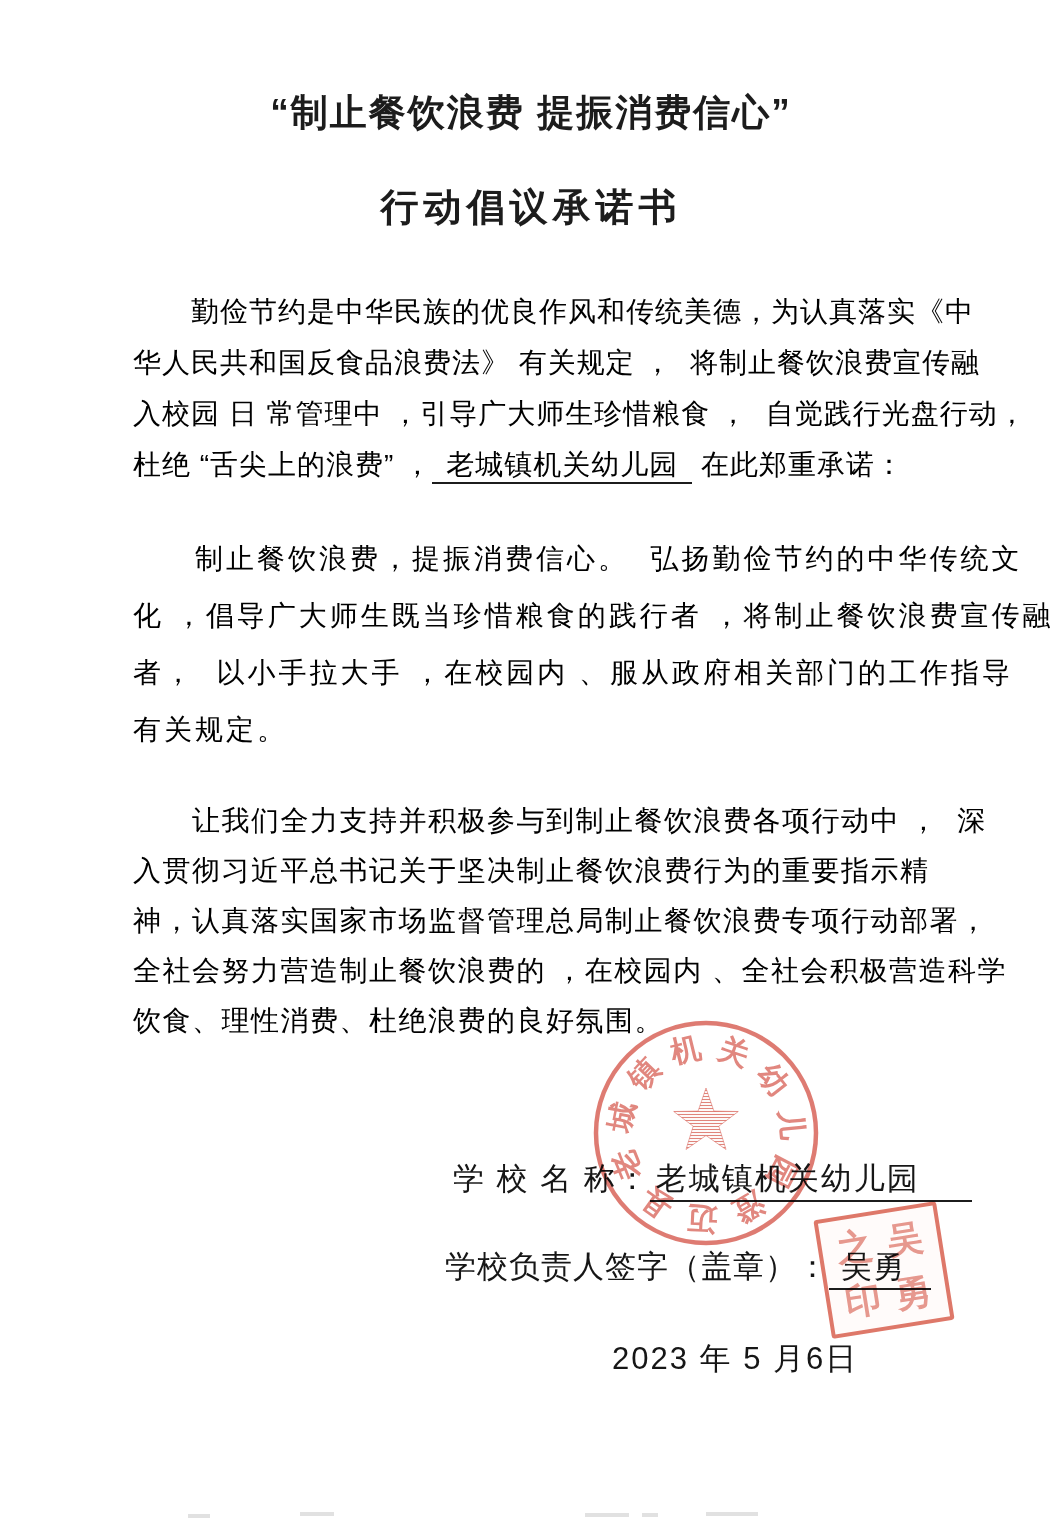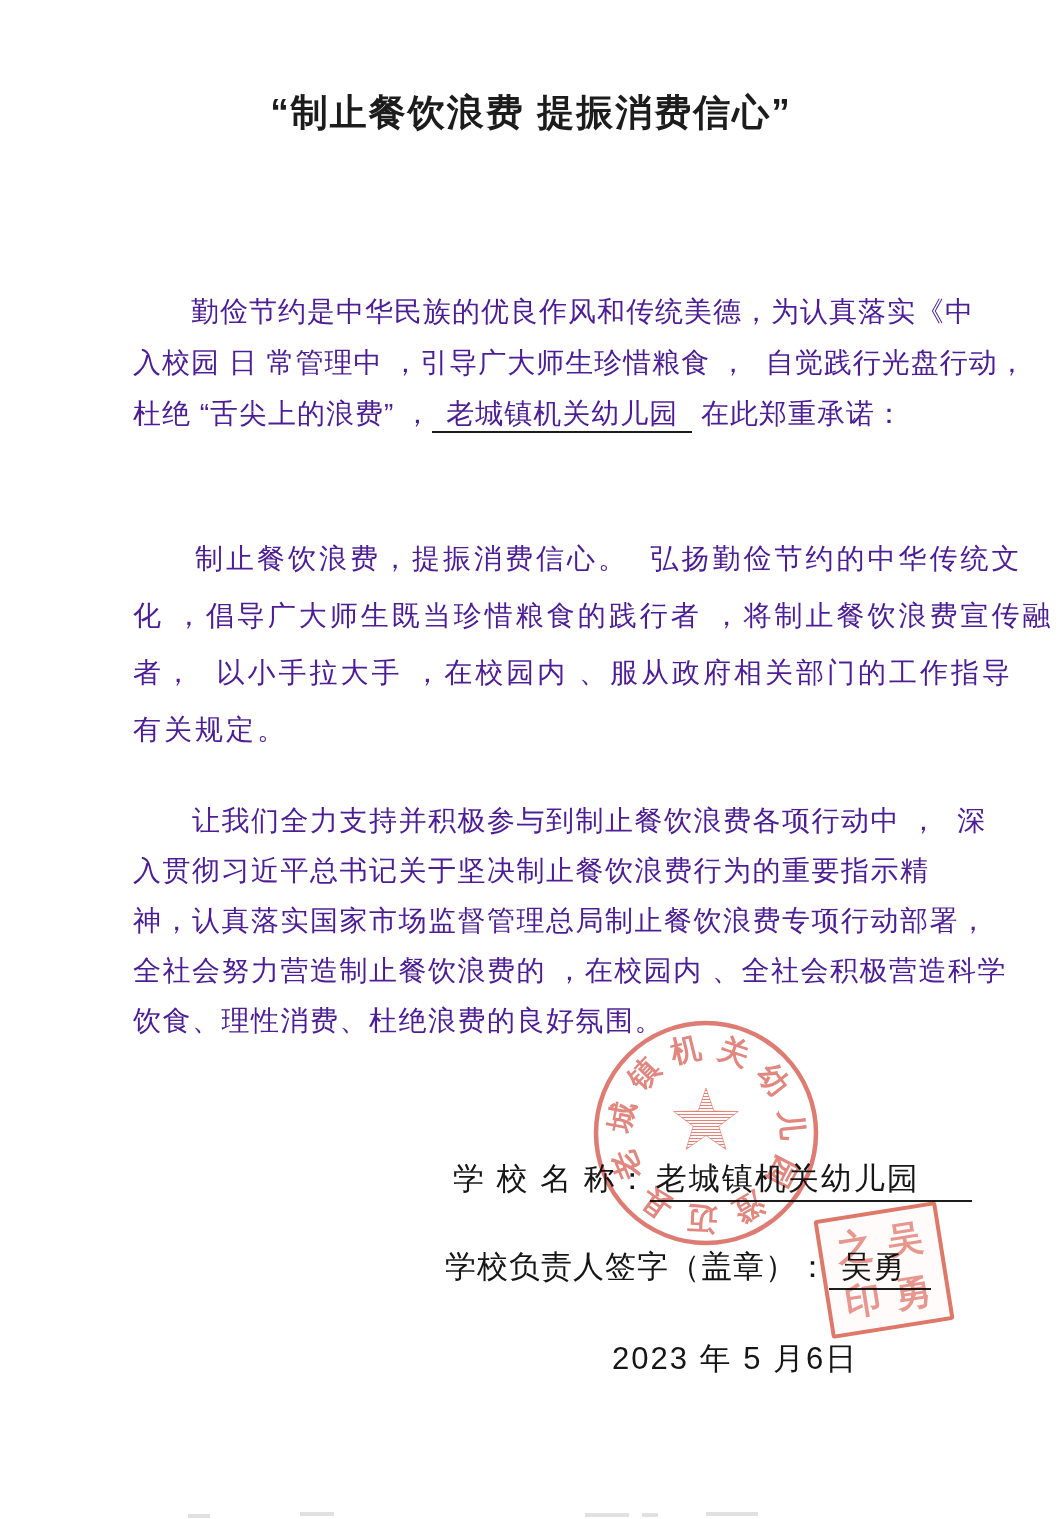--- a/index.html
+++ b/index.html
@@ -15,21 +15,21 @@
     text-align:center; font-size:37px; font-weight:700; letter-spacing:2px;
     white-space:pre;
   }
   .title2 {
     position:absolute; top:182px; left:0; width:100%;
     text-align:center; font-size:38px; font-weight:700; letter-spacing:5px;
     white-space:pre;
   }
   .para { position:absolute; left:133px; width:810px; }
   .para .bodyline {
-    white-space:pre; font-size:28px; color:#4c1d95;
+    white-space:pre; font-size:28px; color:#000000;
   }
   #para1 { top:286px; } #para1 .bodyline { line-height:51px; letter-spacing:1px; }
   #para2 { top:530px; } #para2 .bodyline { line-height:57px; letter-spacing:3px; }
   #para3 { top:796px; } #para3 .bodyline { line-height:50px; letter-spacing:1.5px; }
   .uline-inline {
     border-bottom:2px solid #1c1c1c;
     padding:0 14px 2px 14px;
   }
   .closing-line { position:absolute; white-space:pre; font-size:31px; color:#161616; }
   #school-line { top:1158px; left:453px; letter-spacing:2px; }
@@ -76,23 +76,25 @@
   .a3 { left:642px; top:1513px; width:16px; }
   .a4 { left:706px; top:1512px; width:52px; }
   .a5 { left:188px; top:1514px; width:22px; }
 </style>
 </head>
 <body>
 
 <div class="page">
 
   <div class="title1">“制止餐饮浪费 提振消费信心”</div>
+  <div class="title2">行动倡议承诺书</div>
 
   <div class="para" id="para1">
     <div class="bodyline">　　勤俭节约是中华民族的优良作风和传统美德，为认真落实《中</div>
+    <div class="bodyline">华人民共和国反食品浪费法》 有关规定 ，  将制止餐饮浪费宣传融</div>
     <div class="bodyline">入校园 日 常管理中 ，引导广大师生珍惜粮食 ，  自觉践行光盘行动，</div>
     <div class="bodyline"><span>杜绝 “舌尖上的浪费” ，</span><span class="uline-inline">老城镇机关幼儿园</span><span> 在此郑重承诺：</span></div>
   </div>
 
   <div class="para" id="para2">
     <div class="bodyline">　　制止餐饮浪费，提振消费信心。  弘扬勤俭节约的中华传统文</div>
     <div class="bodyline">化 ，倡导广大师生既当珍惜粮食的践行者 ，将制止餐饮浪费宣传融</div>
     <div class="bodyline">者，  以小手拉大手 ，在校园内 、服从政府相关部门的工作指导</div>
     <div class="bodyline">有关规定。</div>
   </div>

